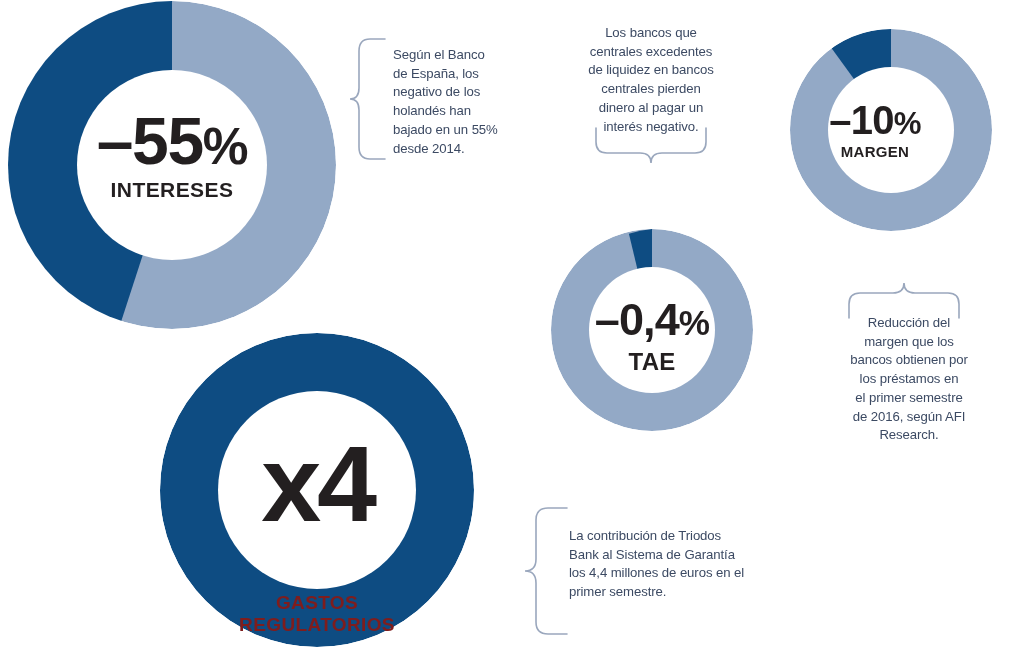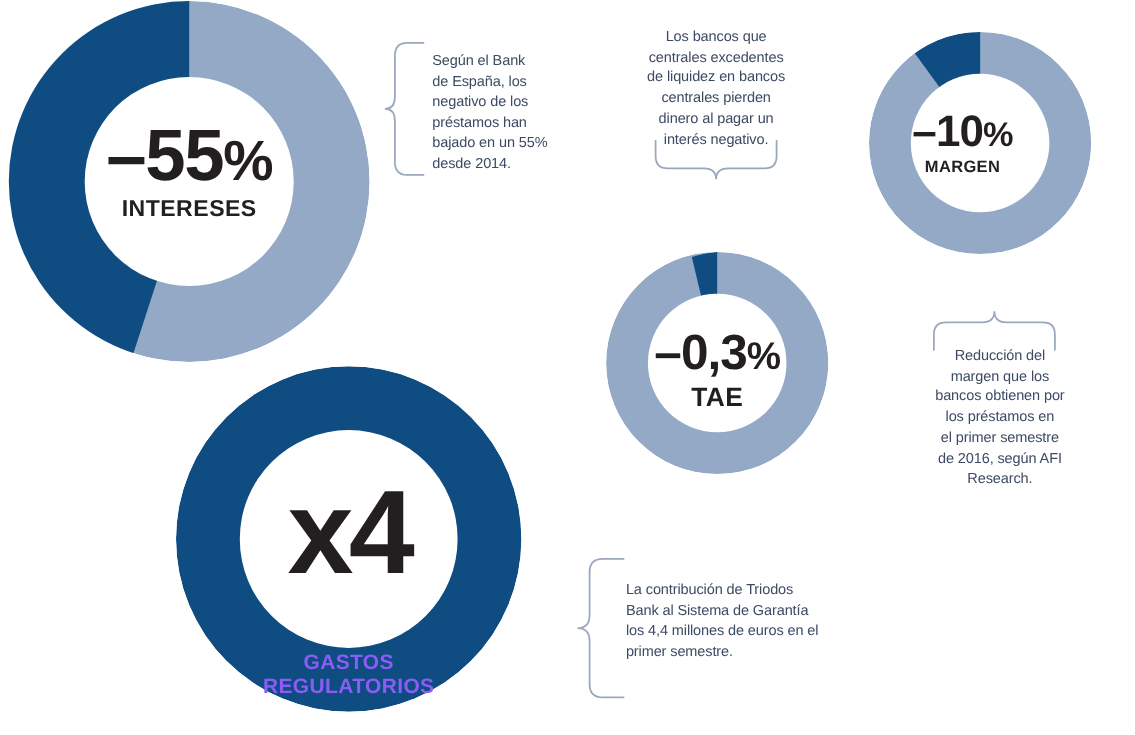--- a/index.html
+++ b/index.html
@@ -13,21 +13,21 @@
   .center-label{position:absolute;text-align:center;pointer-events:none;}
   .big-num{
     font-weight:bold;letter-spacing:-0.02em;color:#231f20;
     line-height:1;white-space:nowrap;
   }
   .sub-cap{
     font-weight:bold;color:#231f20;letter-spacing:0.02em;
     line-height:1.15;margin-top:4px;
   }
   .sub-light{font-weight:bold;color:#231f20;letter-spacing:0.01em;}
-  .sub-white{color:#8b5cf6;font-weight:bold;letter-spacing:0.02em;line-height:1.15;}
+  .sub-white{color:#7f1d1d;font-weight:bold;letter-spacing:0.02em;line-height:1.15;}
   .callout{
     position:absolute;color:#3c4a63;font-size:13.2px;line-height:1.42;
     letter-spacing:-0.1px;
   }
   .callout.left-align{text-align:left;}
   .callout.center-align{text-align:center;}
   .pct{font-size:0.78em;}
 </style>
 </head>
 <body>
@@ -101,45 +101,45 @@
 
   <div class="center-label" style="left:42px;top:108px;width:260px;">
     <div class="big-num" style="font-size:66px;">
       <span>–55</span><span class="pct">%</span>
     </div>
     <div class="sub-cap" style="font-size:21px;">INTERESES</div>
   </div>
 
   <div class="center-label" style="left:547px;top:297px;width:210px;">
     <div class="big-num" style="font-size:45px;">
-      <span>–0,3</span><span class="pct">%</span>
+      <span>–0,4</span><span class="pct">%</span>
     </div>
     <div class="sub-light" style="font-size:24px;margin-top:6px;">TAE</div>
   </div>
 
   <div class="center-label" style="left:791px;top:100px;width:168px;">
     <div class="big-num" style="font-size:40px;">
       <span>–10</span><span class="pct">%</span>
     </div>
     <div class="sub-cap" style="font-size:15px;margin-top:3px;">MARGEN</div>
   </div>
 
   <div class="center-label" style="left:197px;top:430px;width:240px;">
     <div class="big-num" style="font-size:108px;letter-spacing:-0.04em;">x4</div>
   </div>
   <div class="center-label" style="left:197px;top:592px;width:240px;">
     <div class="sub-white" style="font-size:19px;">GASTOS</div>
     <div class="sub-white" style="font-size:19px;">REGULATORIOS</div>
   </div>
 
   <div class="callout left-align" style="left:393px;top:46px;width:140px;">
-    <div>Según el Bank</div>
+    <div>Según el Banco</div>
     <div>de España, los</div>
     <div>negativo de los</div>
-    <div>préstamos han</div>
+    <div>holandés han</div>
     <div>bajado en un 55%</div>
     <div>desde 2014.</div>
   </div>
 
   <div class="callout center-align" style="left:578px;top:24px;width:146px;">
     <div>Los bancos que</div>
     <div>centrales excedentes</div>
     <div>de liquidez en bancos</div>
     <div>centrales pierden</div>
     <div>dinero al pagar un</div>

